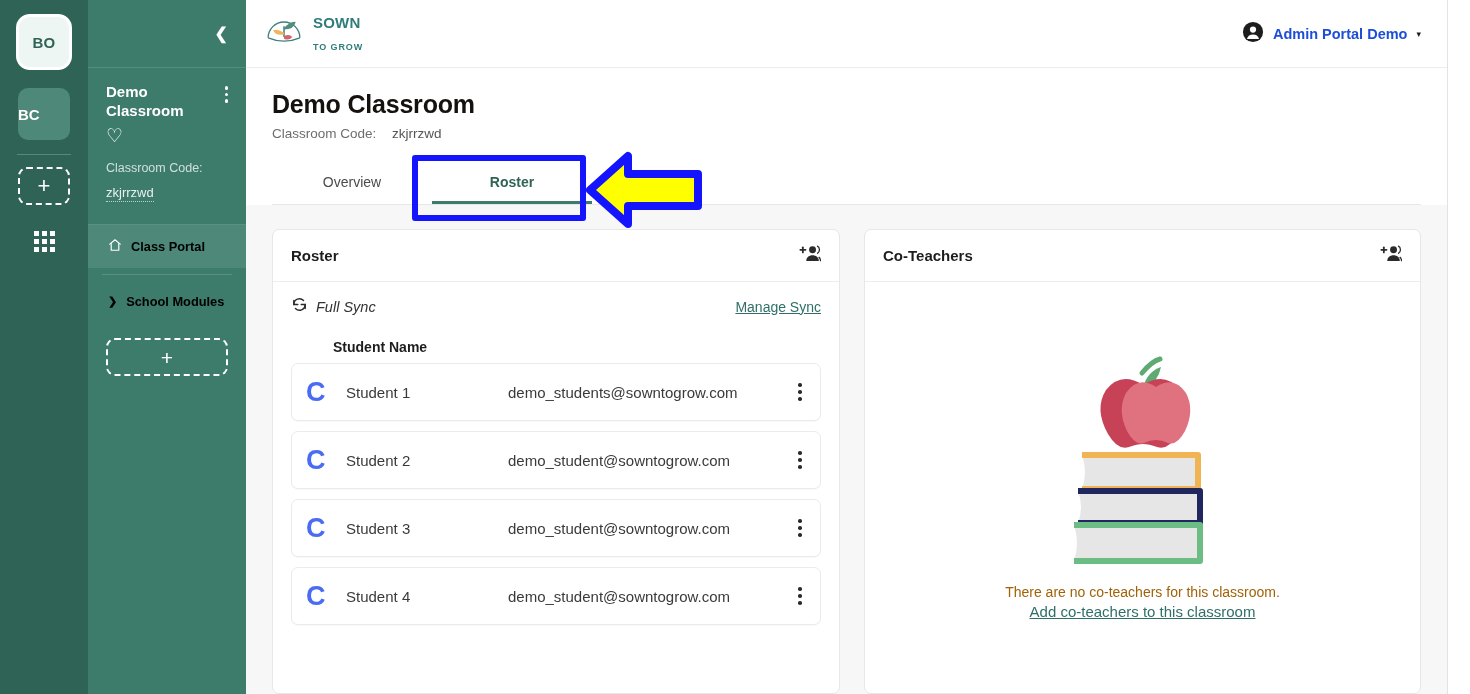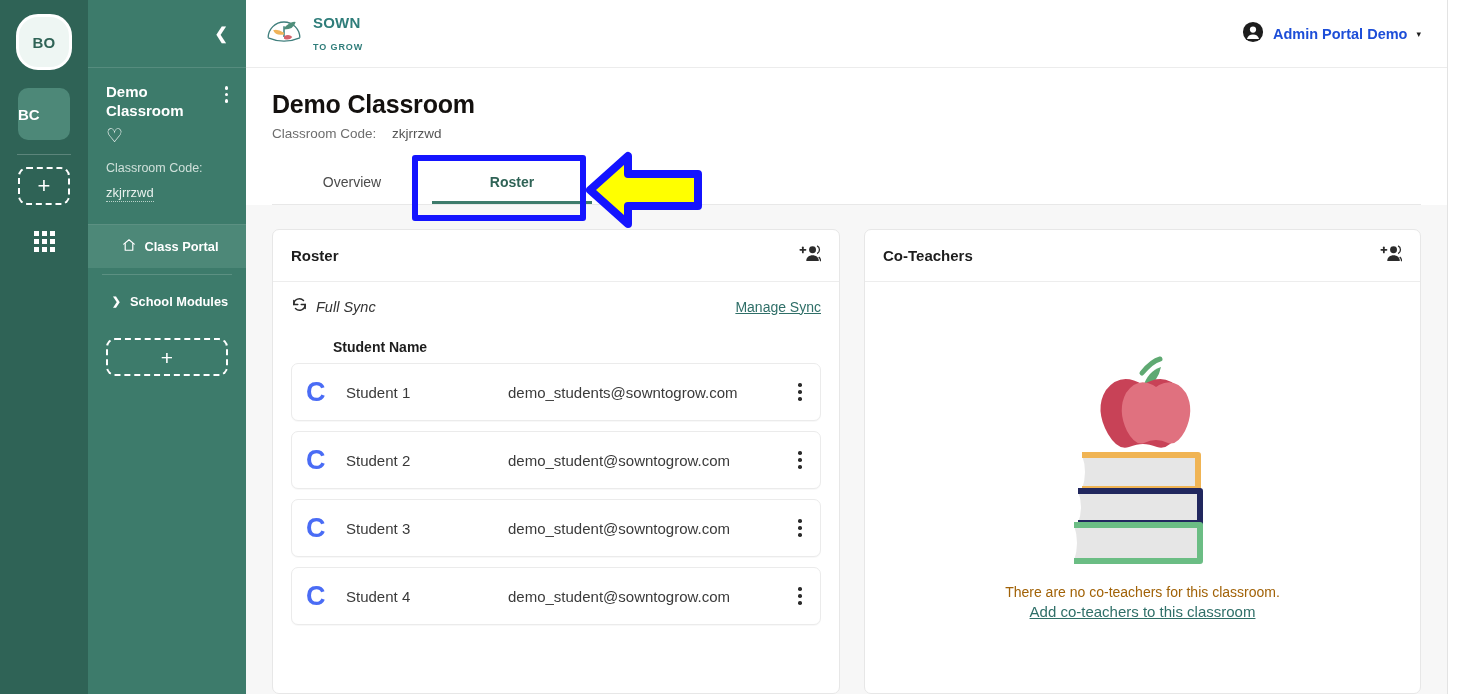--- a/index.html
+++ b/index.html
@@ -23,21 +23,21 @@
     width: 88px;
     flex: 0 0 88px;
     background: #2f6356;
     display: flex;
     flex-direction: column;
     align-items: center;
     padding-top: 14px;
   }
   .rail-org {
     width: 56px; height: 56px;
-    border-radius: 22px;
+    border-radius: 14px;
     border: 3px solid #ffffff;
     background: #eef6f3;
     color: #2f6356;
     display: flex; align-items: center; justify-content: center;
     font-size: 15px; font-weight: bold;
     letter-spacing: .3px;
   }
   .rail-tile {
     width: 52px; height: 52px;
     border-radius: 10px;
@@ -105,22 +105,21 @@
   .sb-code-val {
     font-size: 13px; color: #e8f1ee; margin-top: 10px;
     border-bottom: 1px dotted #b9d2c9; display: inline-block;
     padding-bottom: 1px;
   }
   .sb-divider { height: 1px; background: rgba(255,255,255,.16); margin: 22px 0 0; }
   .sb-nav-item {
     display: flex; align-items: center; gap: 9px;
     padding: 13px 14px 13px 20px;
     font-size: 12.8px; font-weight: bold;
-    color: #ffffff;
-    justify-content: center;
+    color: #000000;
   }
   .sb-nav-item.active { background: #4d8878; }
   .sb-nav-sep { height: 1px; background: rgba(255,255,255,.16); margin: 6px 14px; }
   .sb-caret { font-size: 11px; }
   .sb-add {
     margin: 16px 18px 0;
     height: 38px;
     border: 2px dashed #ffffff;
     border-radius: 9px;
     display: flex; align-items: center; justify-content: center;

